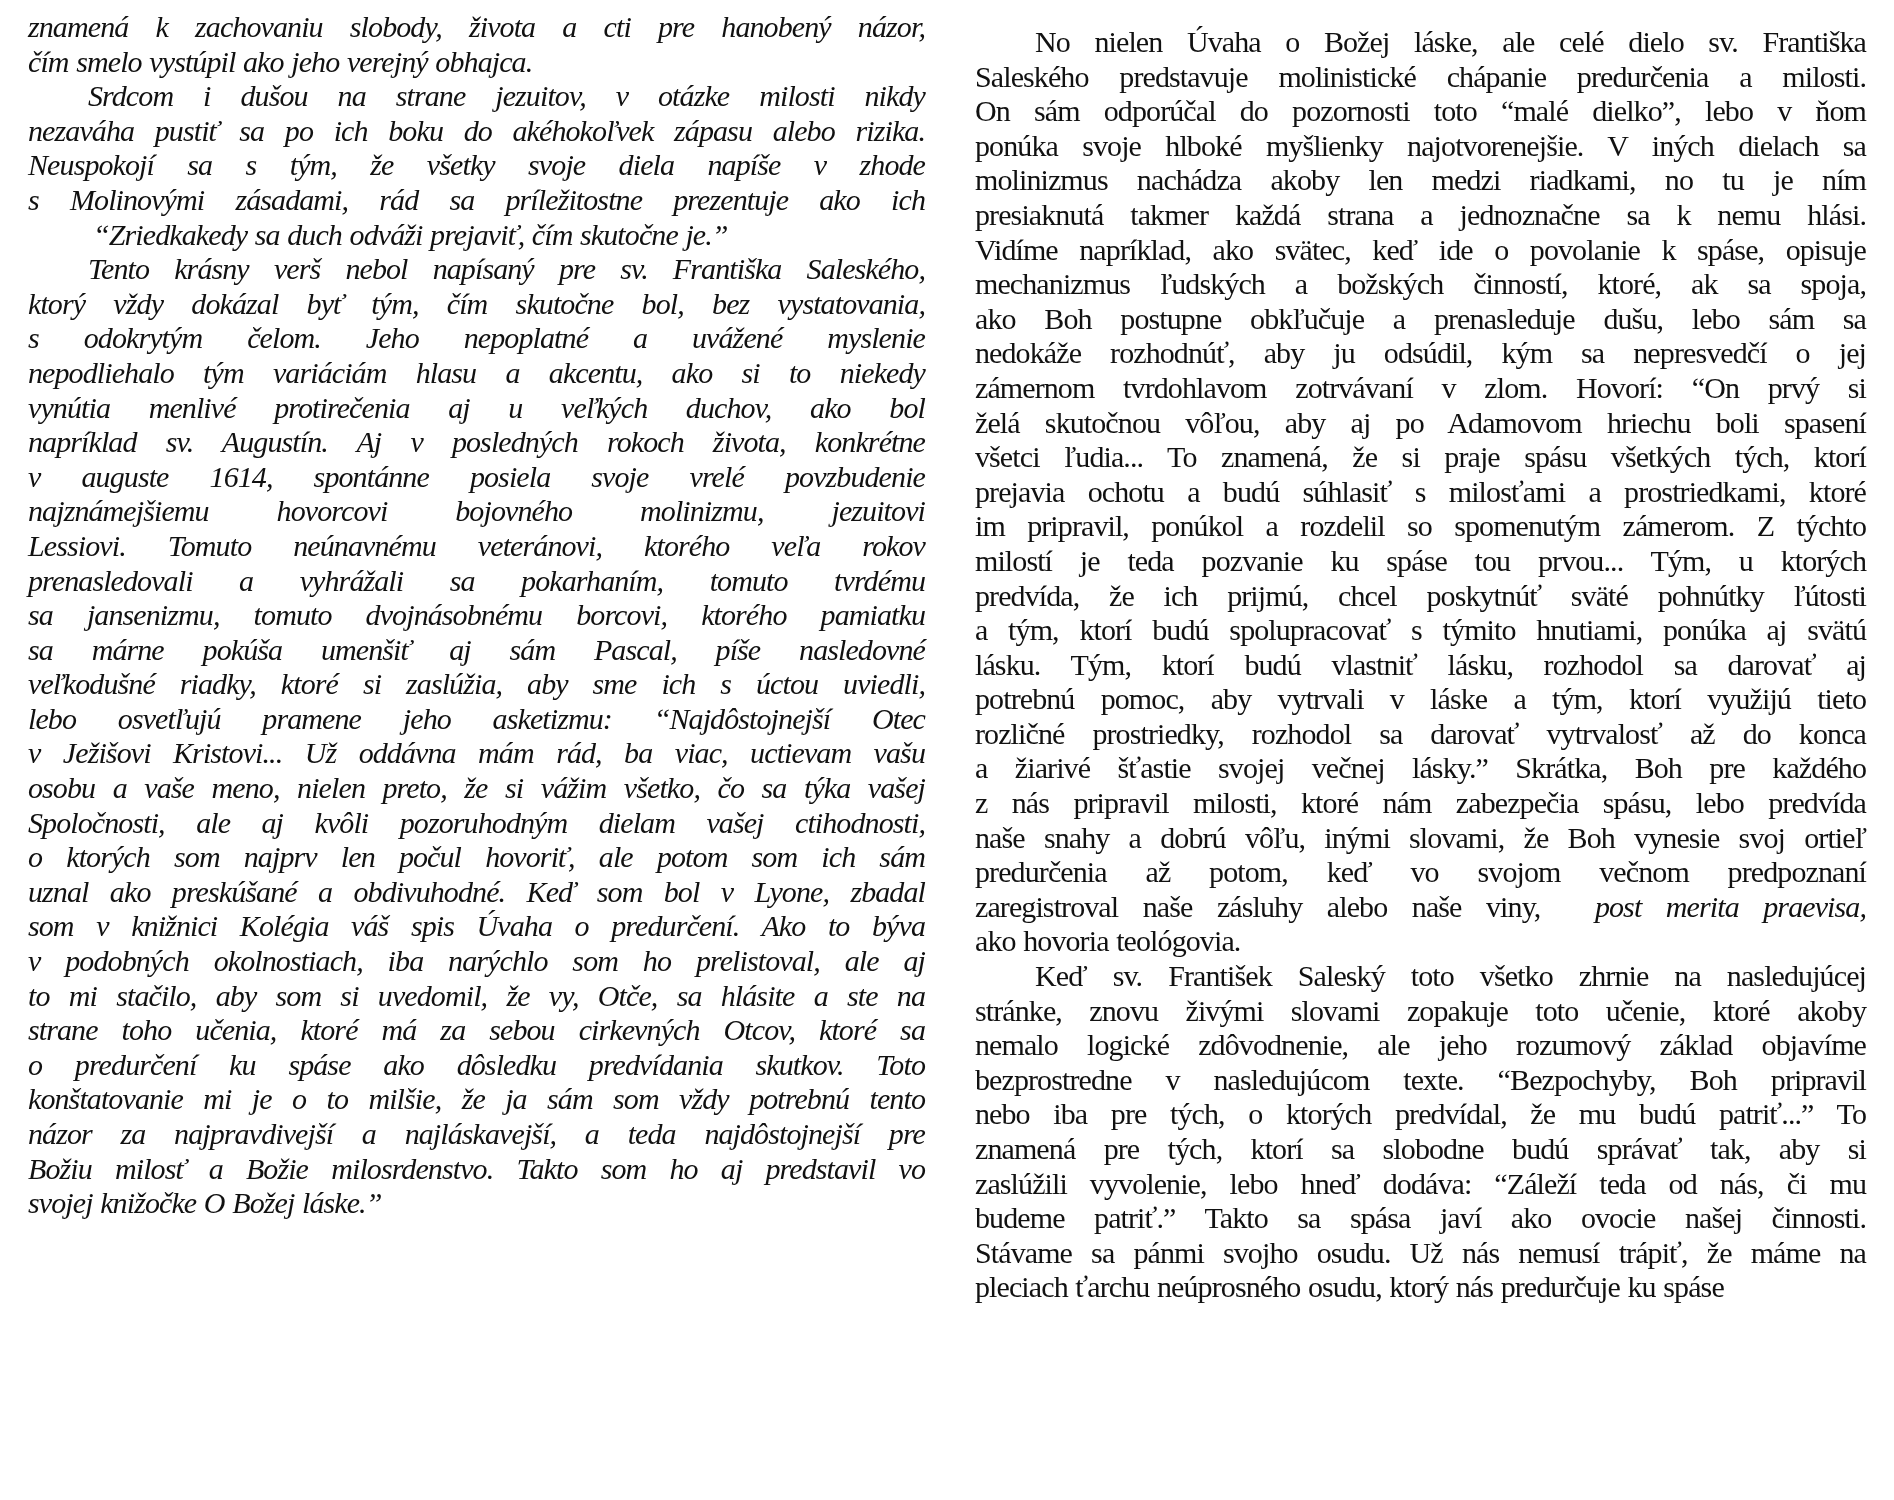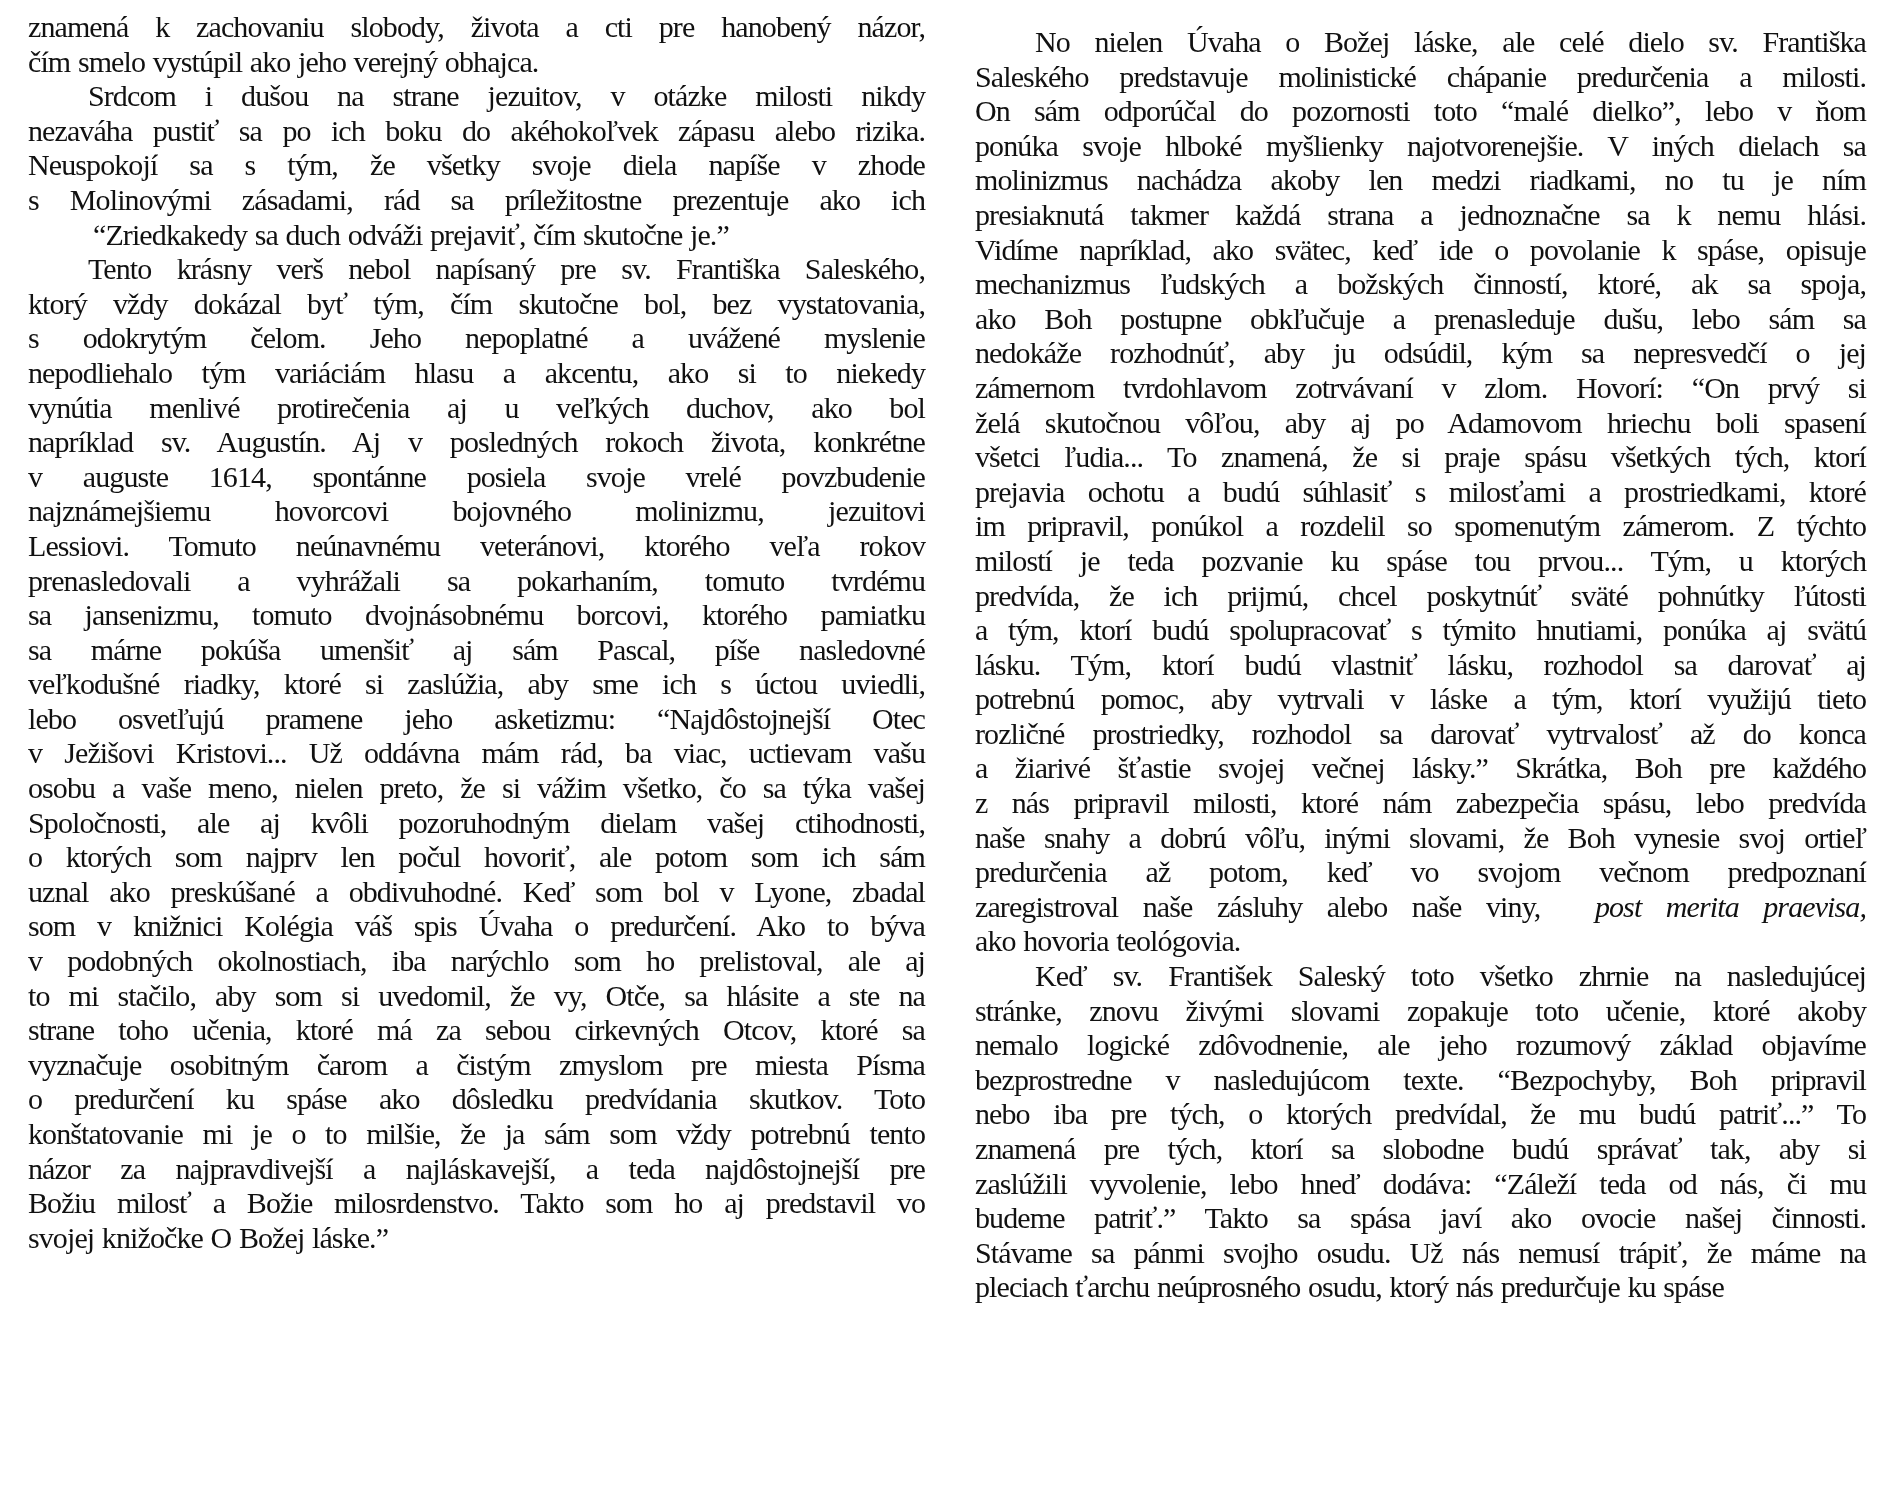--- a/index.html
+++ b/index.html
@@ -2,21 +2,21 @@
 <html><head>
 <meta charset="utf-8">
 <style>
   html, body { margin: 0; padding: 0; background: #ffffff; }
   body {
     width: 1894px; height: 1500px; overflow: hidden; position: relative;
     font-family: "Liberation Serif", serif; color: #111111;
   }
   .page { position: absolute; top: 0; left: 0; width: 1894px; height: 1500px; }
   .column { position: absolute; }
-  .col-left { left: 28px; top: 10px; width: 897px; }
+  .col-left { left: 28px; top: 10px; width: 897px; font-style: italic; }
   .col-right { left: 975px; top: 25px; width: 891px; }
   .line {
     height: 34.6px; line-height: 34.6px; font-size: 30px;
     white-space: nowrap; position: relative;
   }
   .line .txt {
     display: block; width: 100%;
     text-align: justify; text-align-last: justify;
     transform-origin: left center;
   }
@@ -122,23 +122,20 @@
         <div class="line">
           <span class="txt narrow"><span>v podobných okolnostiach, iba narýchlo som ho prelistoval, ale aj</span></span>
         </div>
         <div class="line">
           <span class="txt narrow"><span>to mi stačilo, aby som si uvedomil, že vy, Otče, sa hlásite a ste na</span></span>
         </div>
         <div class="line">
           <span class="txt narrow"><span>strane toho učenia, ktoré má za sebou cirkevných Otcov, ktoré sa</span></span>
         </div>
         <div class="line">
-          <span class="txt narrow"><span>vyznačuje osobitným čarom a čistým zmyslom pre miesta Písma</span></span>
-        </div>
-        <div class="line">
           <span class="txt narrow"><span>o predurčení ku spáse ako dôsledku predvídania skutkov. Toto</span></span>
         </div>
         <div class="line">
           <span class="txt narrow"><span>konštatovanie mi je o to milšie, že ja sám som vždy potrebnú tento</span></span>
         </div>
         <div class="line">
           <span class="txt narrow"><span>názor za najpravdivejší a najláskavejší, a teda najdôstojnejší pre</span></span>
         </div>
         <div class="line">
           <span class="txt narrow"><span>Božiu milosť a Božie milosrdenstvo. Takto som ho aj predstavil vo</span></span>

